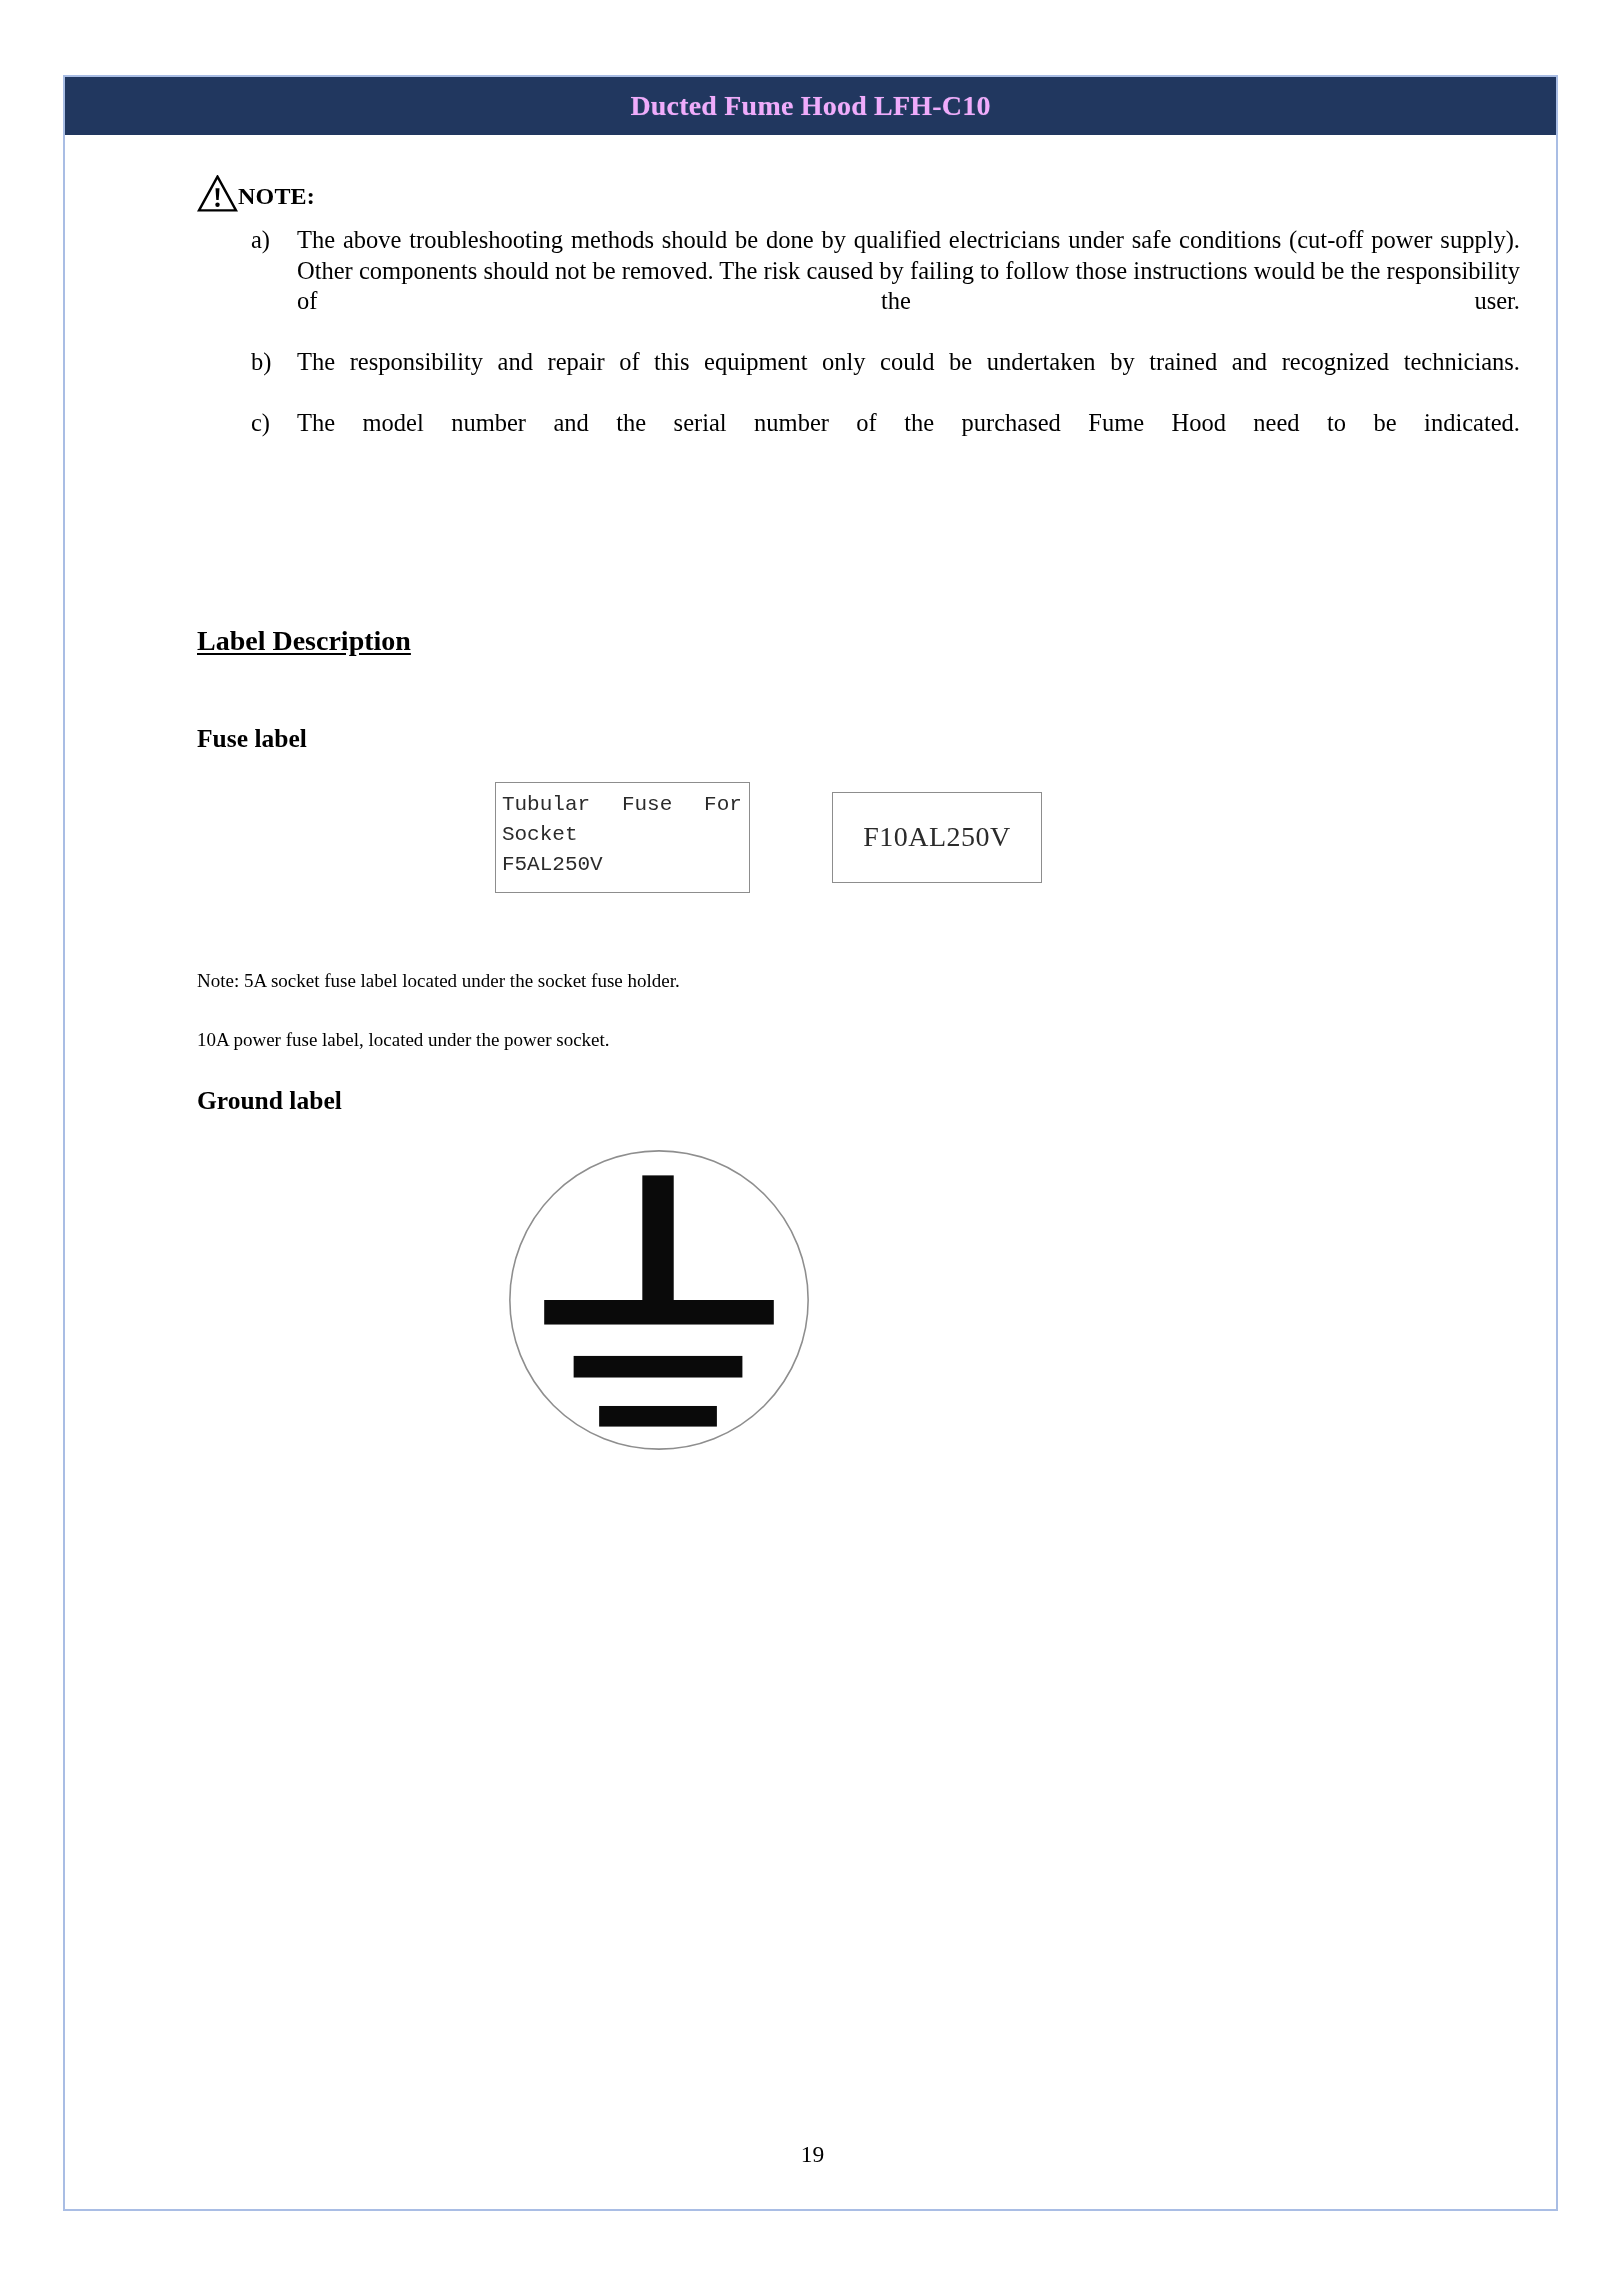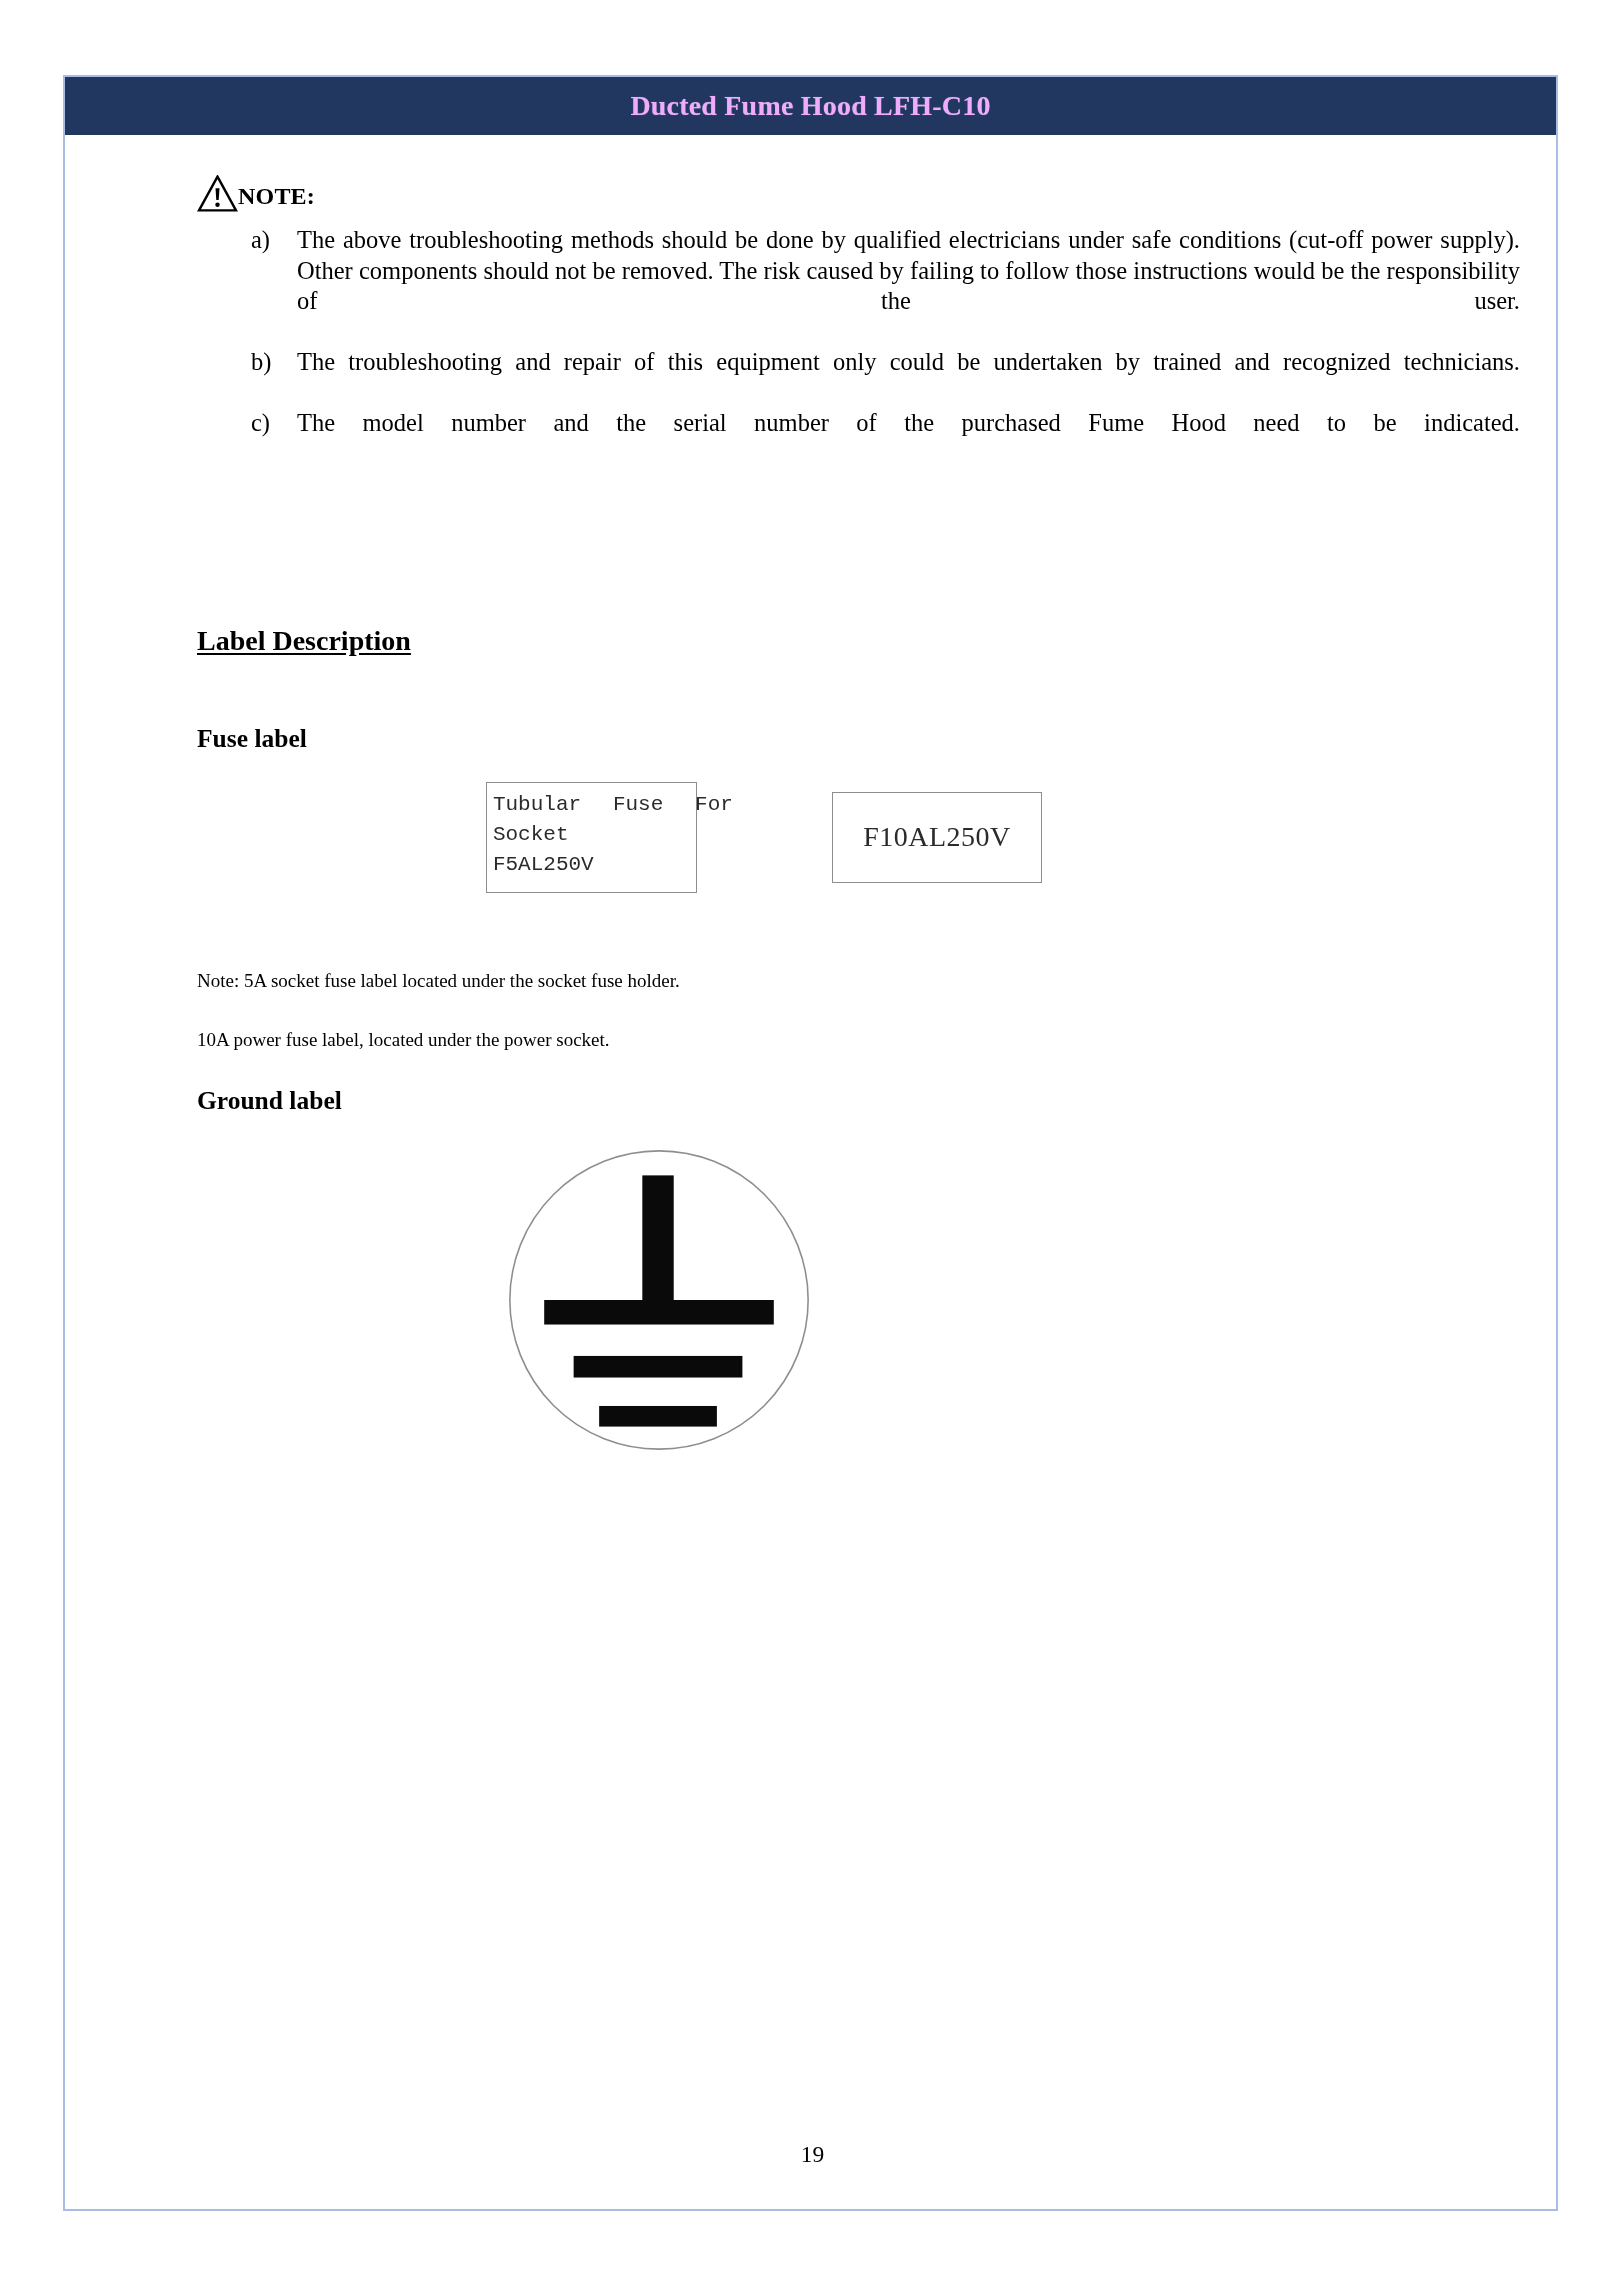--- a/index.html
+++ b/index.html
@@ -174,23 +174,23 @@
     width: 1235px;
     height: 118px;
   }
   .fuse-box {
     position: absolute;
     box-sizing: border-box;
     border: 1px solid #8d8d8d;
     background: #ffffff;
   }
   .fuse-box-1 {
-    left: 289px;
+    left: 298px;
     top: 2px;
-    width: 211px;
+    width: 255px;
     height: 111px;
     padding: 6.9px 5.9px 0 5.9px;
   }
   .fuse-box-1 .fl {
     font-family: "Liberation Mono", monospace;
     font-size: 21px;
     line-height: 1.43;
     color: #2b2b2b;
     white-space: nowrap;
   }
@@ -265,21 +265,21 @@
         <span class="note-label">NOTE:</span>
       </div>
 
       <ol class="note-list">
         <li>
           <span class="marker">a)</span>
           <span class="li-text" style="text-align-last: left;">The above troubleshooting methods should be done by qualified electricians under safe conditions (cut-off power supply). Other components should not be removed. The risk caused by failing to follow those instructions would be the responsibility of the user.</span>
         </li>
         <li>
           <span class="marker">b)</span>
-          <span class="li-text" style="text-align-last: left;">The troubleshooting and repair of this equipment only could be undertaken by trained and recognized technicians.</span>
+          <span class="li-text" style="text-align-last: left;">The responsibility and repair of this equipment only could be undertaken by trained and recognized technicians.</span>
         </li>
         <li>
           <span class="marker">c)</span>
           <span class="li-text" style="text-align-last: left;">The model number and the serial number of the purchased Fume Hood need to be indicated.</span>
         </li>
       </ol>
 
       <div class="h-underline" id="label-description">Label Description</div>
 
       <div class="h-bold" id="fuse-label-head">Fuse label</div>

